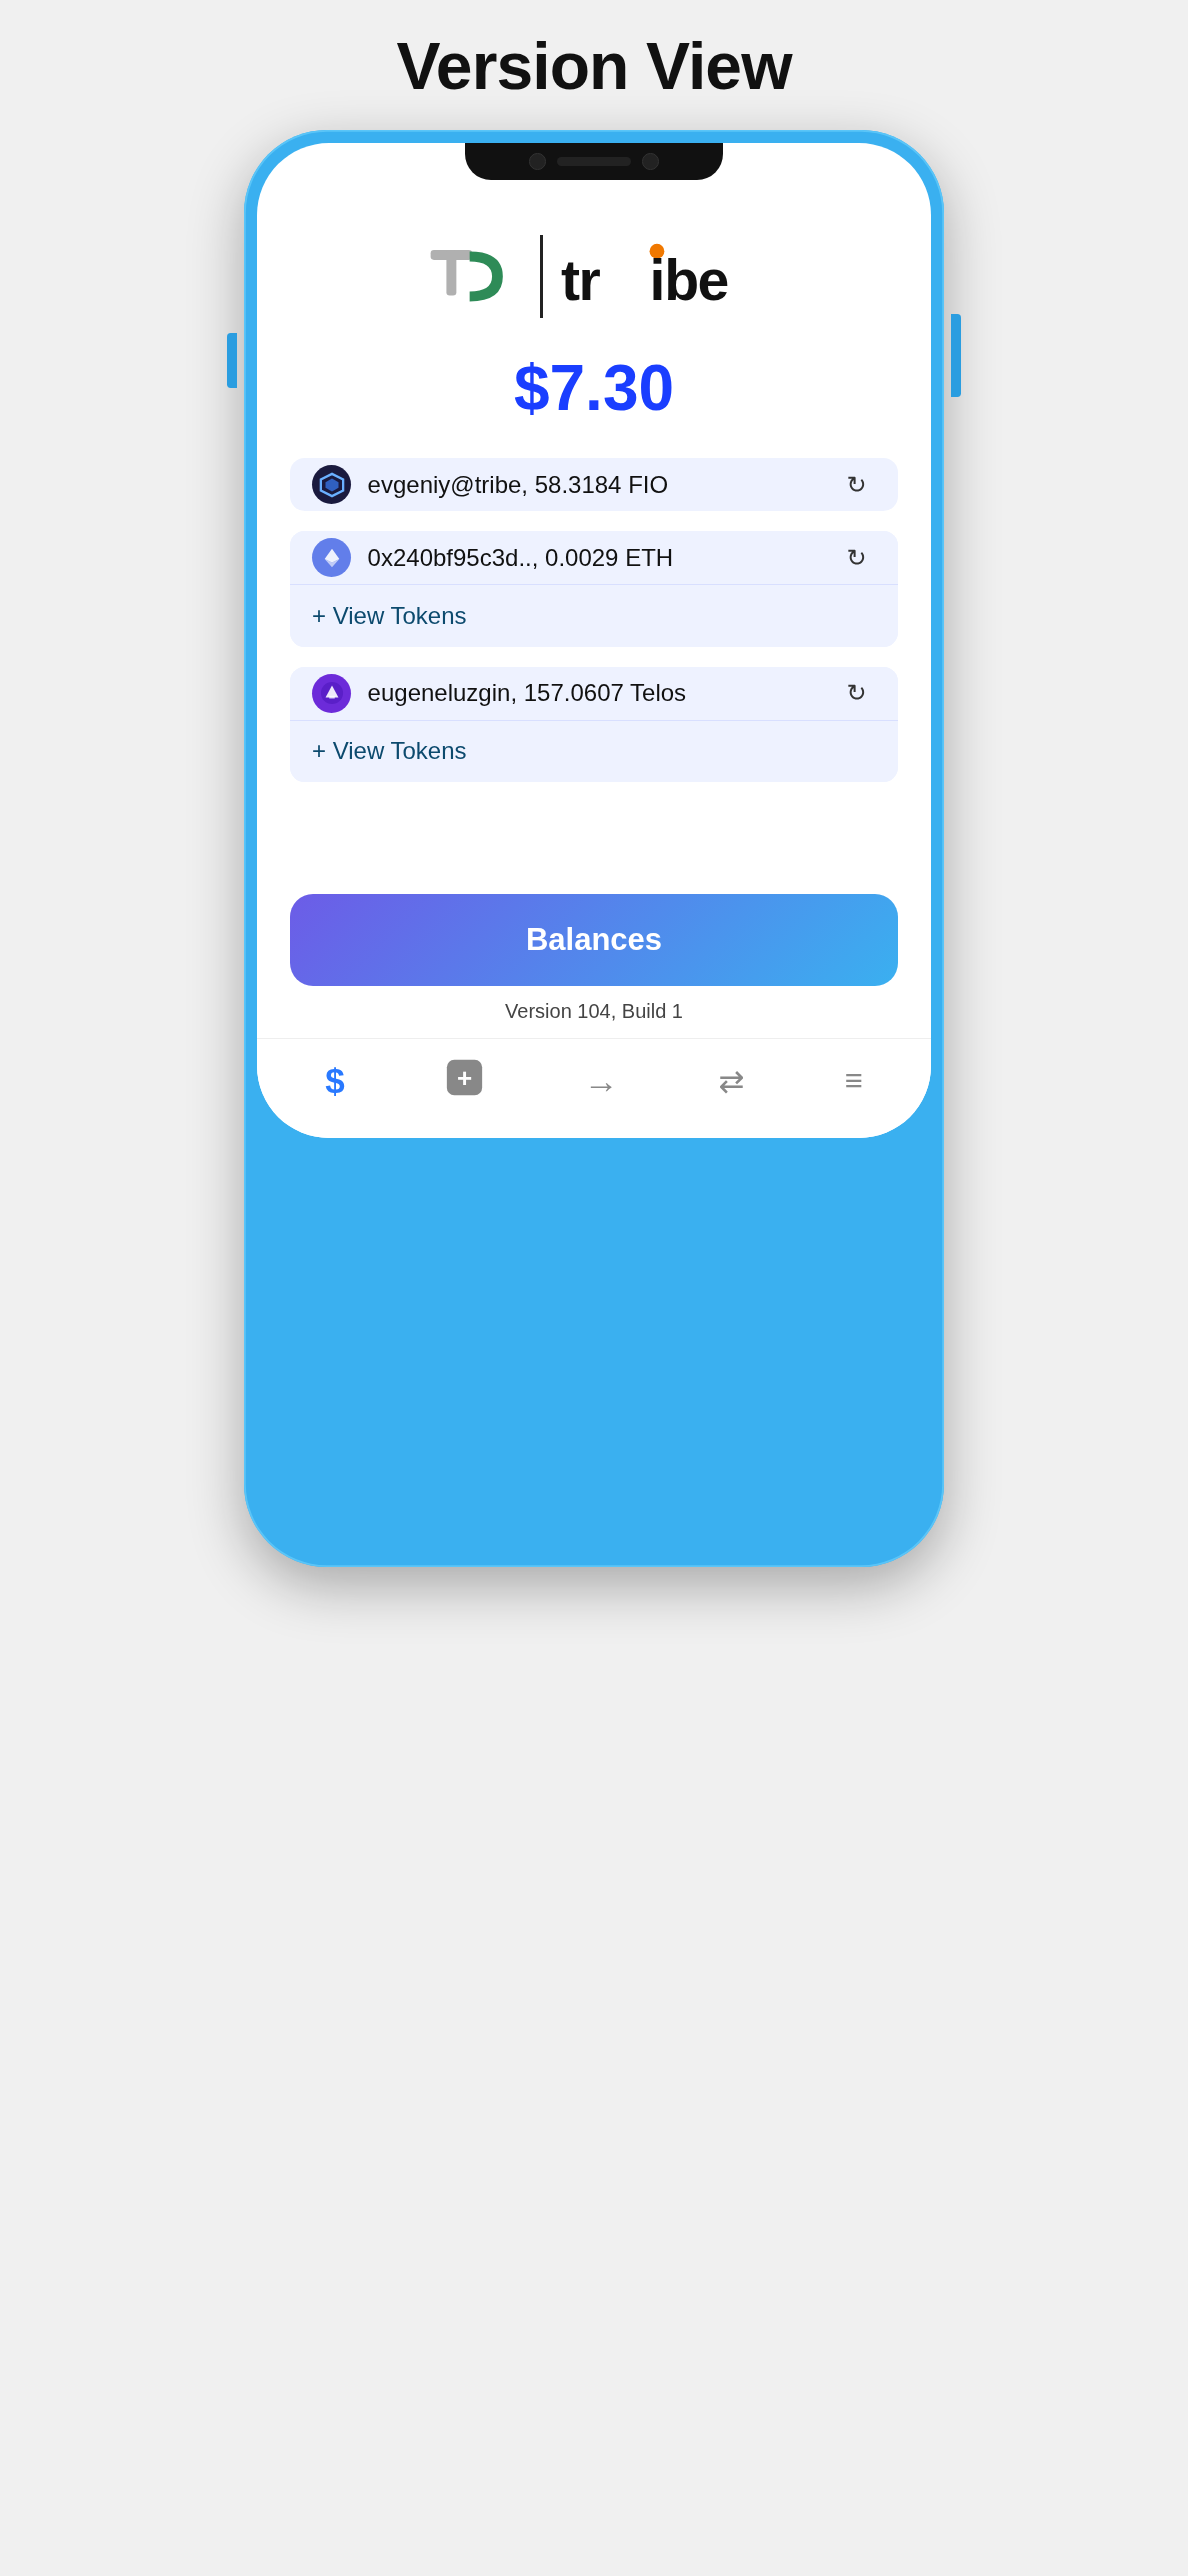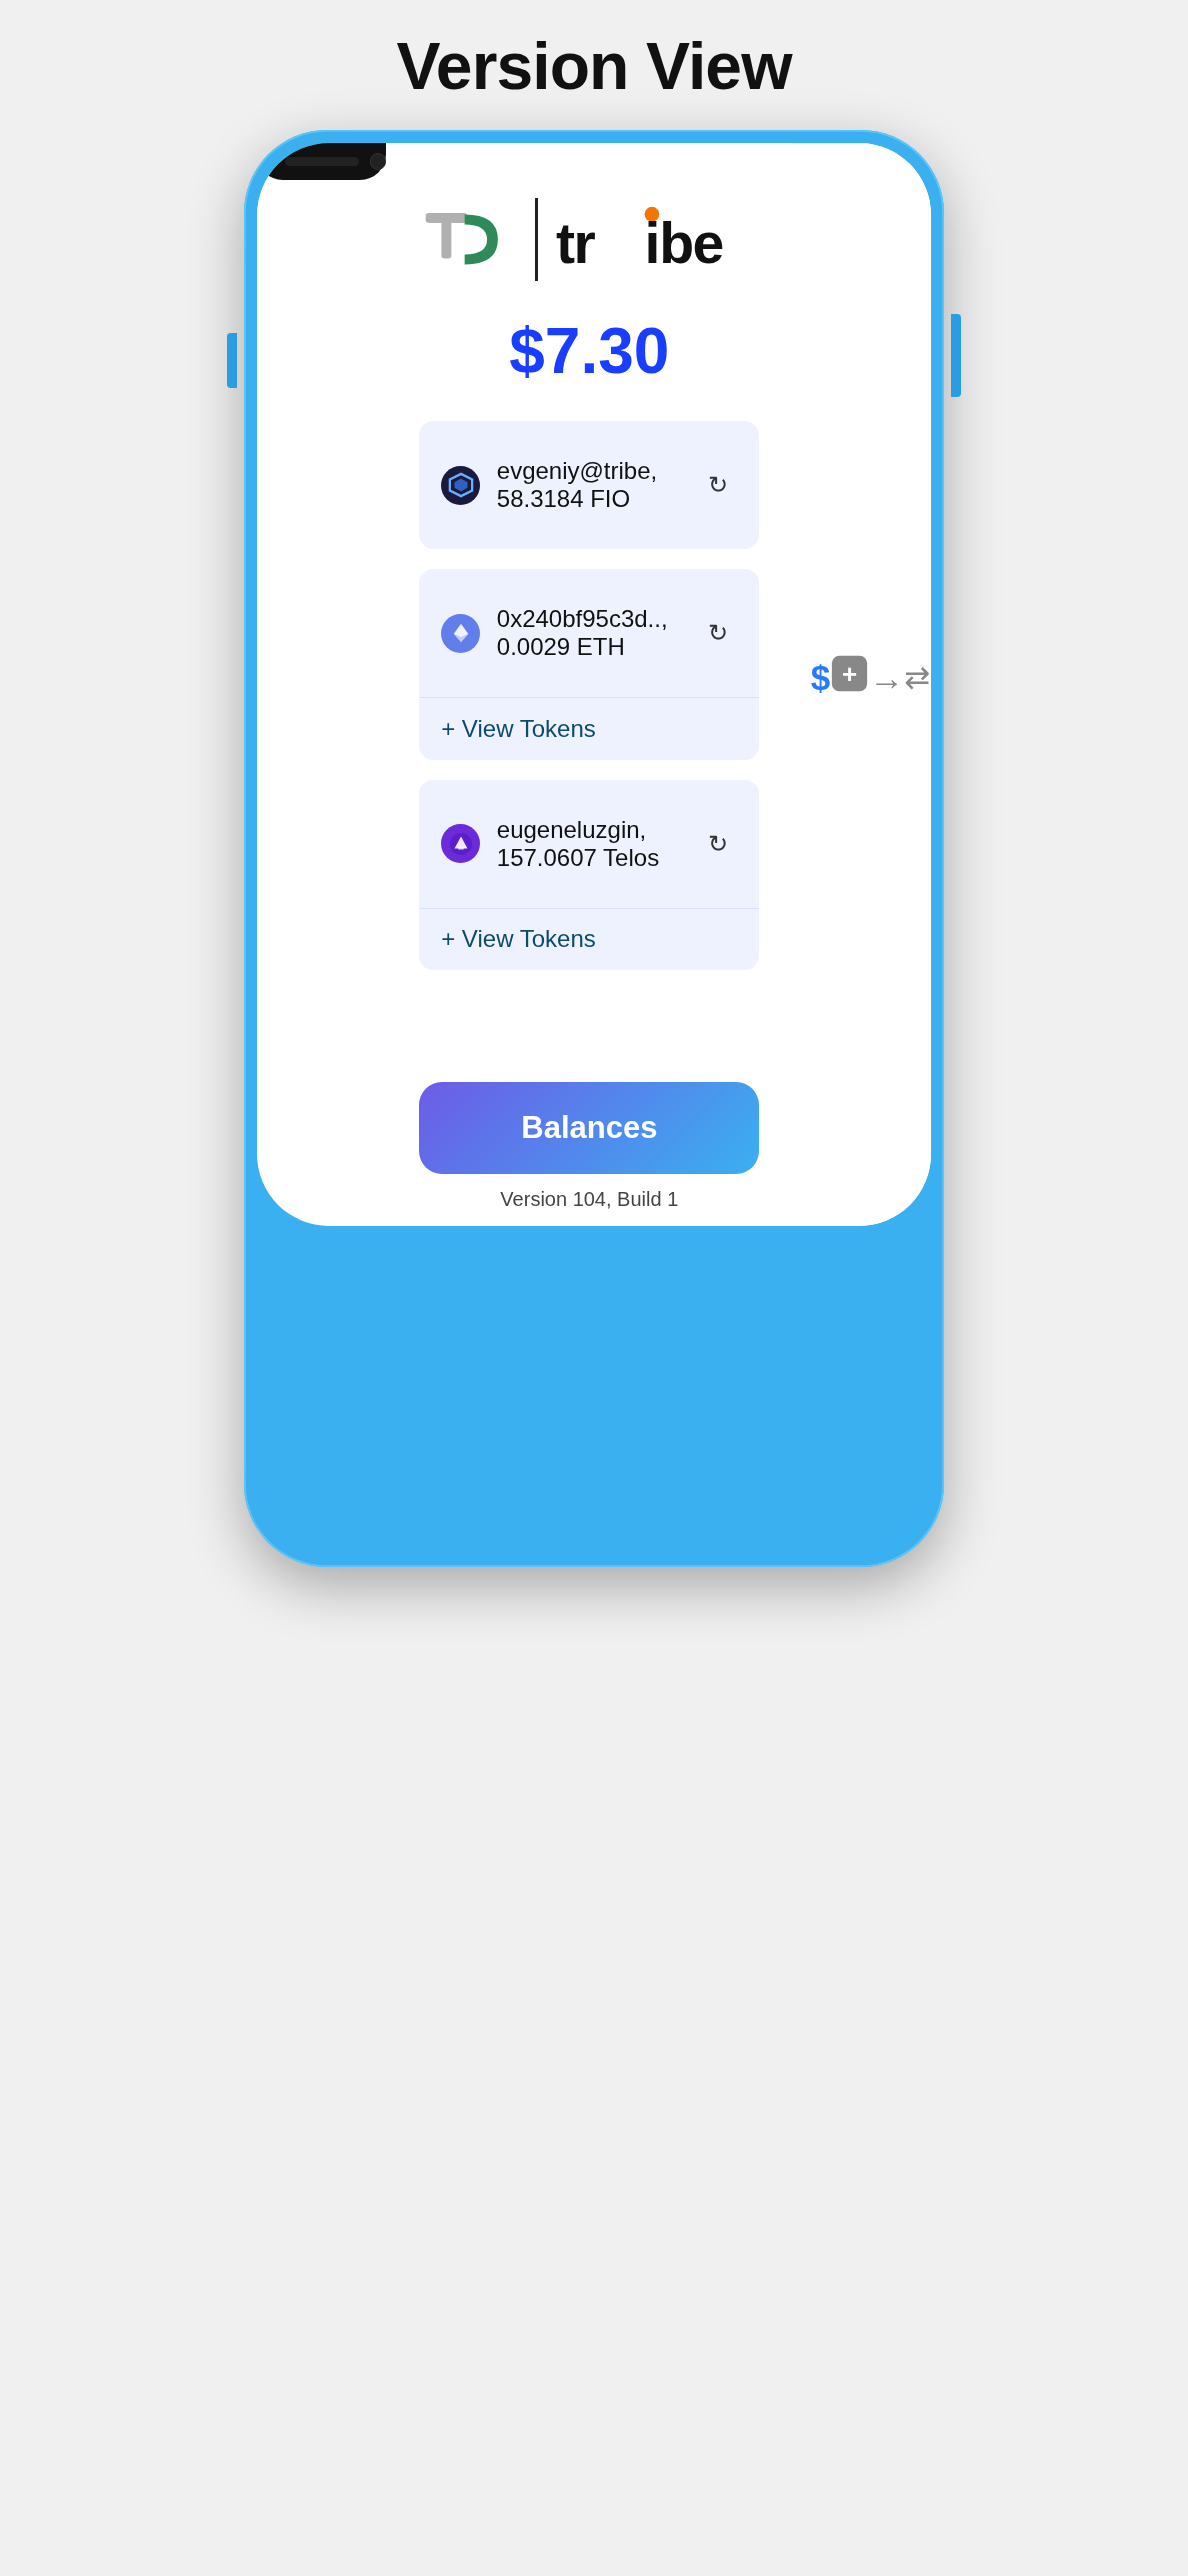--- a/index.html
+++ b/index.html
@@ -35,20 +35,21 @@
       box-shadow: 0 18.4px 55px rgba(0,0,0,0.3), inset 0 0 0 1.8px #5ac5f8;
     }
 
     .phone-inner {
       width: 100%;
       min-height: 100%;
       background: #fff;
       border-radius: 72px;
       overflow: hidden;
       display: flex;
+      flex-direction: column;
       position: relative;
     }
 
     
     .notch {
       width: 258px;
       height: 37px;
       background: #111;
       border-radius: 0 0 26px 26px;
       margin: 0 auto;
@@ -140,21 +141,21 @@
     .account-group {
       background: #eef2ff;
       border-radius: 14.7px;
       margin-bottom: 20px;
       overflow: hidden;
     }
 
     .account-row {
       display: flex;
       align-items: center;
-      padding: 36px 22px;
+      padding: 7px 22px;
       background: #eef2ff;
     }
 
     .account-icon {
       width: 39px;
       height: 39px;
       border-radius: 50%;
       margin-right: 16.6px;
       flex-shrink: 0;
       display: flex;

